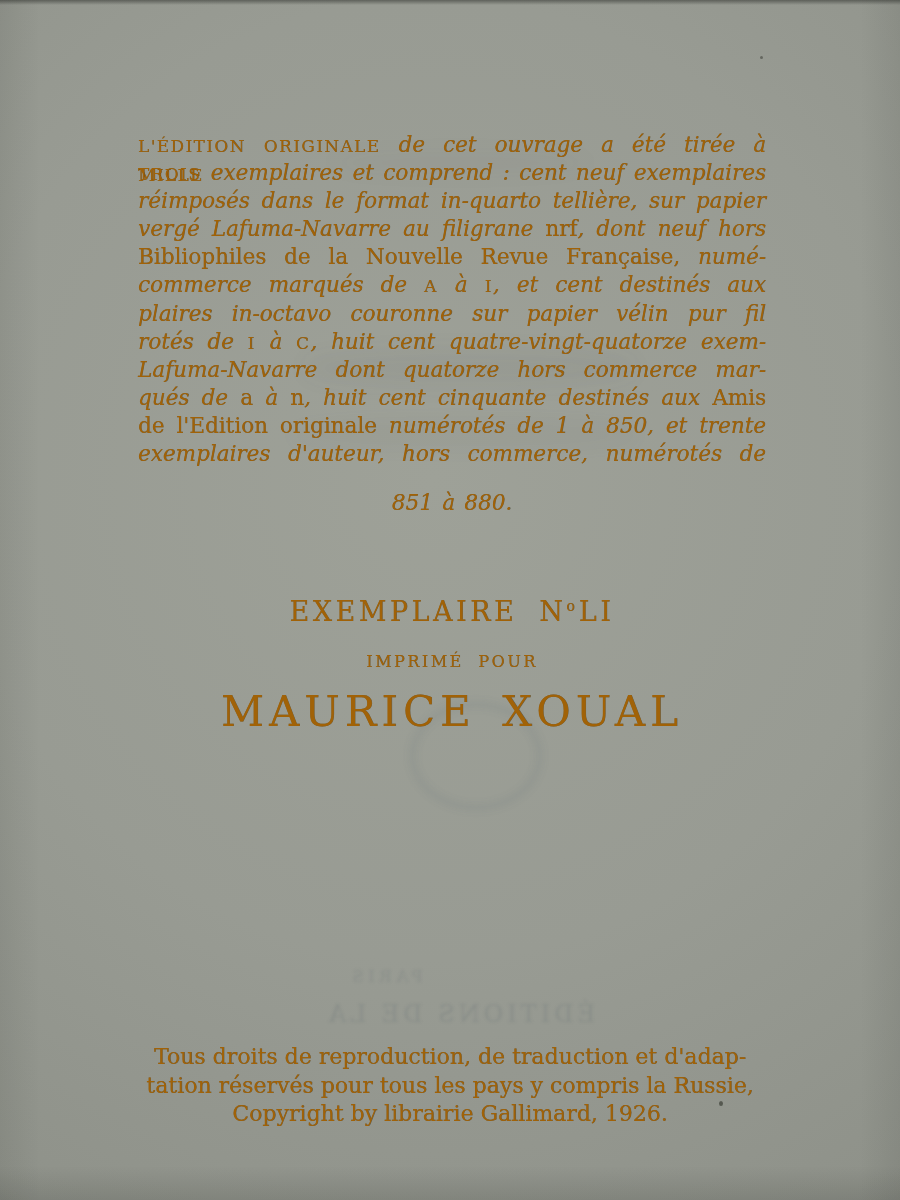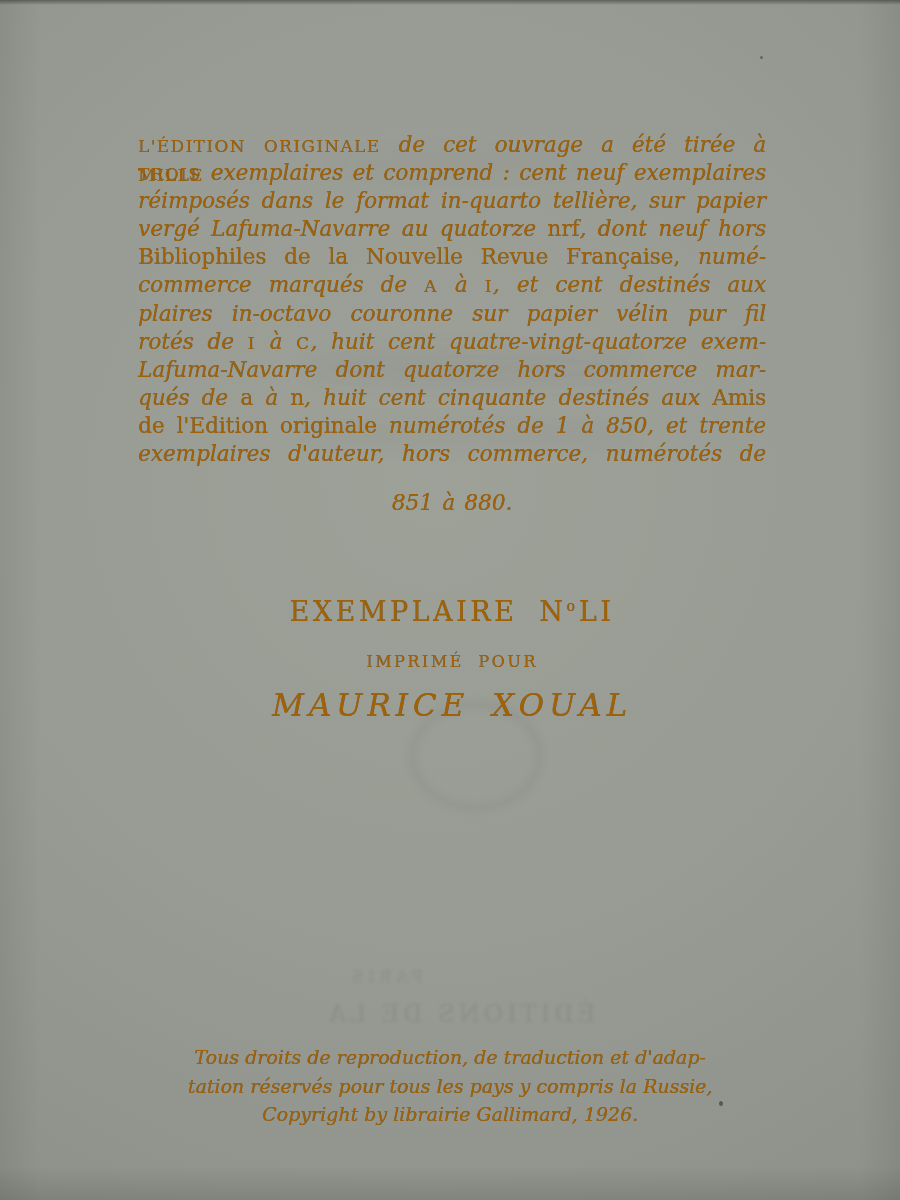--- a/index.html
+++ b/index.html
@@ -46,46 +46,46 @@
   .jline.center{text-align-last:center;margin-top:21px;}
   .it{font-style:italic;}
   .rm{font-style:normal;}
   .sc{font-style:normal;font-size:0.78em;letter-spacing:1.5px;}
   
   .centerblock{position:absolute;left:138px;width:628px;text-align:center;}
   .exemplaire{top:596px;font-size:27px;letter-spacing:3.5px;word-spacing:10px;}
   .exemplaire .sup{font-size:0.52em;vertical-align:super;letter-spacing:0;}
   .exemplaire .num{margin-left:4px;}
   .imprime{top:652px;font-size:16px;letter-spacing:2.5px;word-spacing:7px;}
-  .recipient{top:687px;font-size:31px;letter-spacing:5px;word-spacing:8px;font-style:italic;}
+  .recipient{top:687px;font-size:42px;letter-spacing:5px;word-spacing:8px;}
   
   .copyright{
     position:absolute;left:130px;top:1043px;width:640px;text-align:center;
-    font-style:italic;font-size:19px;line-height:28.5px;
+    font-size:22px;line-height:28.5px;
   }
 </style>
 </head>
 <body>
 
 <div class="paper"></div>
 
 <div class="smudge smudge-c"></div>
 <div class="smudge smudge-a"></div>
 <div class="smudge smudge-b"></div>
 <div class="ghost-ring"></div>
 <div class="ghost-text ghost-paris">PARIS</div>
 <div class="ghost-text ghost-editions">ÉDITIONS DE LA</div>
 <div class="speck speck-a"></div>
 <div class="speck speck-b"></div>
 
 <div class="justif ink">
     <div class="jline"><span class="sc">L'ÉDITION ORIGINALE</span><span class="it"> de cet ouvrage a été tirée à </span><span class="sc">MILLE</span></div>
     <div class="jline"><span class="sc">TROIS </span><span class="it">exemplaires et comprend : cent neuf exemplaires</span></div>
     <div class="jline"><span class="it">réimposés dans le format in-quarto tellière, sur papier</span></div>
-    <div class="jline"><span class="it">vergé Lafuma-Navarre au quatorze </span><span class="rm">nrf</span><span class="it">, dont neuf hors</span></div>
+    <div class="jline"><span class="it">vergé Lafuma-Navarre au filigrane </span><span class="rm">nrf</span><span class="it">, dont neuf hors</span></div>
     <div class="jline"><span class="rm">Bibliophiles de la Nouvelle Revue Française, </span><span class="it">numé-</span></div>
     <div class="jline"><span class="it">commerce marqués de </span><span class="sc">A</span><span class="it"> à </span><span class="sc">I</span><span class="it">, et cent destinés aux</span></div>
     <div class="jline"><span class="it">plaires in-octavo couronne sur papier vélin pur fil</span></div>
     <div class="jline"><span class="it">rotés de </span><span class="sc">I</span><span class="it"> à </span><span class="sc">C</span><span class="it">, huit cent quatre-vingt-quatorze exem-</span></div>
     <div class="jline"><span class="it">Lafuma-Navarre dont quatorze hors commerce mar-</span></div>
     <div class="jline"><span class="it">qués de </span><span class="rm">a</span><span class="it"> à </span><span class="rm">n</span><span class="it">, huit cent cinquante destinés aux </span><span class="rm">Amis</span></div>
     <div class="jline"><span class="rm">de l'Edition originale </span><span class="it">numérotés de 1 à 850, et trente</span></div>
     <div class="jline"><span class="it">exemplaires d'auteur, hors commerce, numérotés de</span></div>
     <div class="jline center"><span class="it">851 à 880.</span></div>
   </div>

